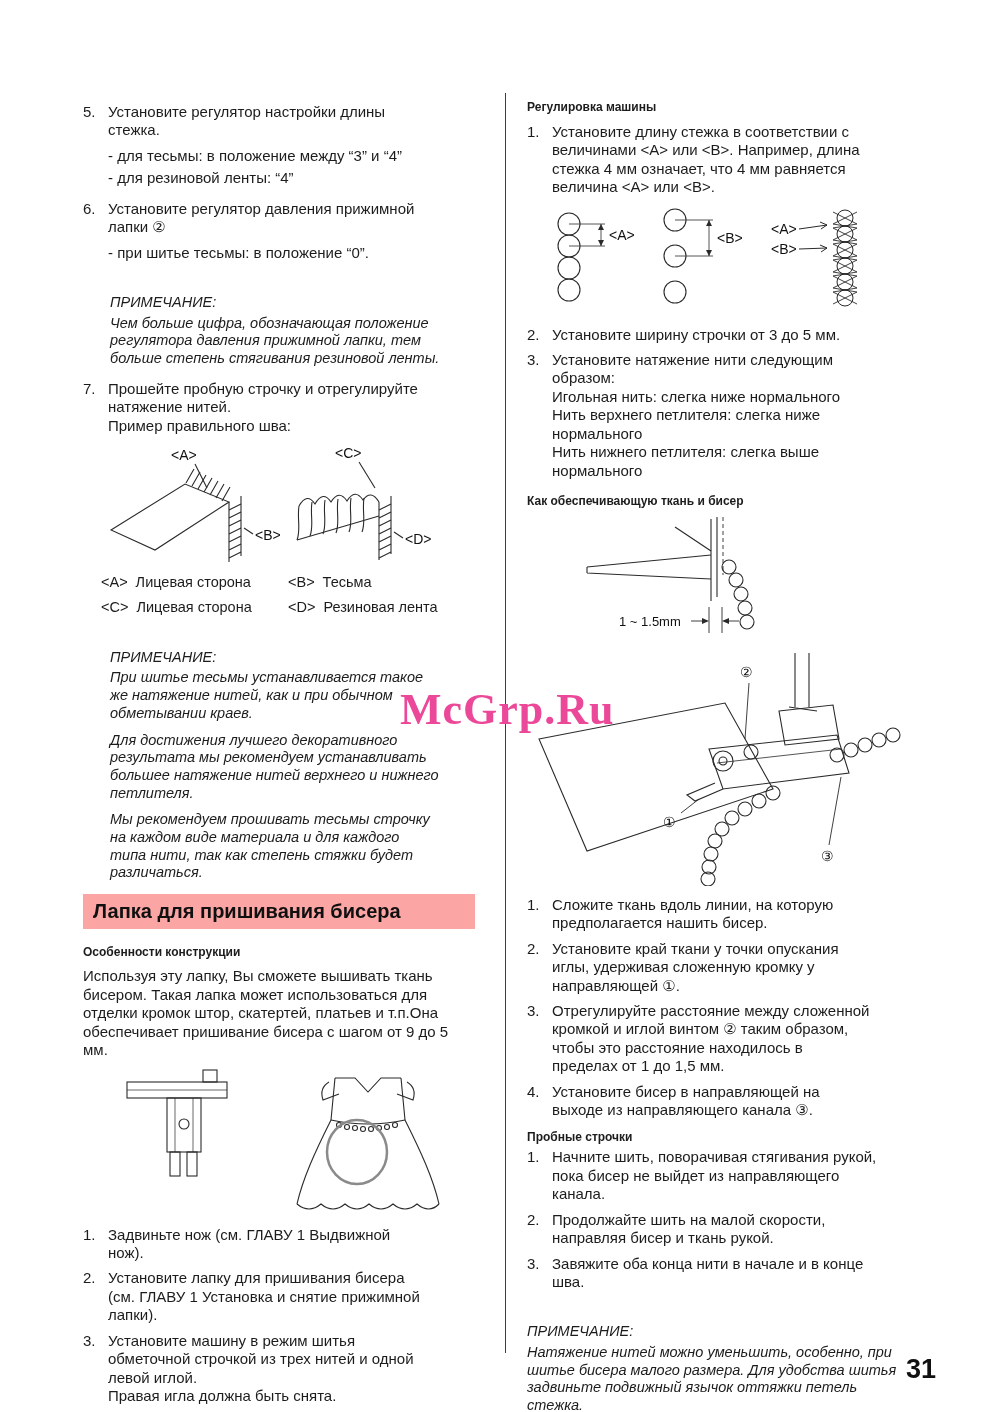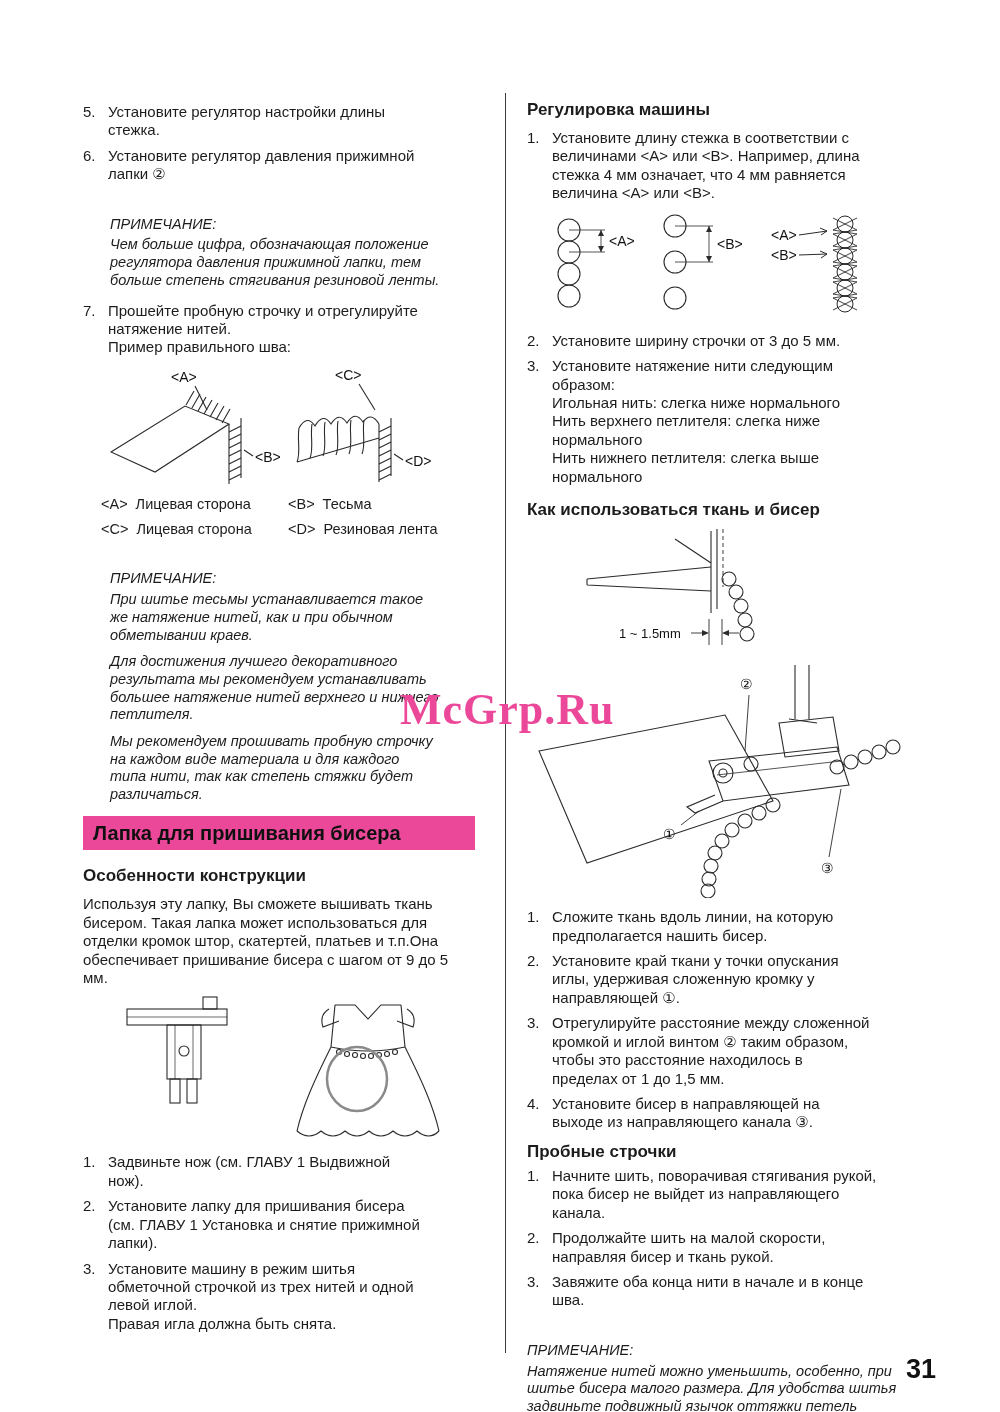--- a/index.html
+++ b/index.html
@@ -5,21 +5,21 @@
   * { margin:0; padding:0; box-sizing:border-box; }
   html,body { background:#e8e8e8; }
   body { font-family:"Liberation Sans", sans-serif; color:#1c1c1c; }
   .page { position:relative; width:1000px; height:1412px; background:#ffffff; margin:0 auto; overflow:hidden;
           font-size:15px; line-height:1.23; }
   .divider { position:absolute; left:505px; top:93px; width:1px; height:1260px; background:#3d3d3d; }
   .col { position:absolute; }
   .col-left  { left:83px;  top:103px; width:392px; }
   .col-right { left:527px; top:100px; width:406px; }
 
-  .h2 { font-size:17px; font-weight:bold; margin:0 0 8px; }
+  .h2 { font-size:12px; font-weight:bold; margin:0 0 8px; }
   .li { display:flex; margin-bottom:7px; }
   .li .num { width:25px; flex:none; }
   .li .txt { white-space:pre-line; flex:1; }
   .sublist { margin:0 0 12px 25px; }
   .subitem { padding-left:13px; text-indent:-13px; white-space:pre-line; margin-bottom:4px; }
   .note { margin:4px 0 12px 27px; font-style:italic; font-size:14.5px; line-height:1.22; }
   .note .ntitle { margin-bottom:3px;margin-top:32px; }
   .note .npara { white-space:pre-line; margin-bottom:9px; }
   .section-bar { background:#a7a7a7; color:#101010; font-size:20px; font-weight:bold; padding:5px 10px; margin:10px 0 16px; }
   .body-text { white-space:pre-line; margin-bottom:8px; }
@@ -49,27 +49,32 @@
   <div class="divider"></div>
   <div class="watermark" style="color: #ec4899;">McGrp.Ru</div>
 
   <div class="col col-left">
 
     <div class="li">
       <span class="num">5.</span>
       <span class="txt">Установите регулятор настройки длины
 стежка.</span>
     </div>
+    <div class="sublist">
+      <div class="subitem">- для тесьмы: в положение между “3” и “4”</div>
+      <div class="subitem">- для резиновой ленты: “4”</div>
+    </div>
 
     <div class="li">
       <span class="num">6.</span>
       <span class="txt">Установите регулятор давления прижимной
 лапки ②</span>
     </div>
     <div class="sublist">
+      <div class="subitem">- при шитье тесьмы: в положение “0”.</div>
     </div>
 
     <div class="note">
       <div class="ntitle">ПРИМЕЧАНИЕ:</div>
       <div class="npara">Чем больше цифра, обозначающая положение
 регулятора давления прижимной лапки, тем
 больше степень стягивания резиновой ленты.</div>
     </div>
 
     <div class="li">
@@ -130,27 +135,27 @@
 
     <div class="note">
       <div class="ntitle">ПРИМЕЧАНИЕ:</div>
       <div class="npara">При шитье тесьмы устанавливается такое
 же натяжение нитей, как и при обычном
 обметывании краев.</div>
       <div class="npara">Для достижения лучшего декоративного
 результата мы рекомендуем устанавливать
 большее натяжение нитей верхнего и нижнего
 петлителя.</div>
-      <div class="npara">Мы рекомендуем прошивать пробную строчку
+      <div class="npara">Мы рекомендуем прошивать тесьмы строчку
 на каждом виде материала и для каждого
 типа нити, так как степень стяжки будет
 различаться.</div>
     </div>
 
-    <div class="section-bar" style="background: #ec4899;">Лапка для пришивания бисера</div>
+    <div class="section-bar" style="background: #fca5a5;">Лапка для пришивания бисера</div>
 
     <div class="h2">Особенности конструкции</div>
     <div class="body-text">Используя эту лапку, Вы сможете вышивать ткань
 бисером. Такая лапка может использоваться для
 отделки кромок штор, скатертей, платьев и т.п.Она
 обеспечивает пришивание бисера с шагом от 9 до 5 мм.</div>
 
     <div class="figwrap-foot-dress">
       <svg class="fig" width="330" height="150" viewBox="0 0 330 150">
         <g stroke="#2a2a2a" fill="none" stroke-width="1.1">
@@ -264,21 +269,21 @@
       <span class="num">3.</span>
       <span class="txt">Установите натяжение нити следующим
 образом:
 Игольная нить: слегка ниже нормального
 Нить верхнего петлителя: слегка ниже
 нормального
 Нить нижнего петлителя: слегка выше
 нормального</span>
     </div>
 
-    <div class="h2" style="margin-top:14px;">Как использоваться ткань и бисер</div>
+    <div class="h2" style="margin-top:14px;">Как обеспечивающую ткань и бисер</div>
 
     <div class="figwrap-fold">
       <svg class="fig" width="340" height="126" viewBox="0 0 340 126">
         <g stroke="#2a2a2a" fill="none" stroke-width="1.1">
           <path d="M132 2 L132 84 M138 0 L138 80"></path>
           <path d="M144 0 L144 58" stroke-dasharray="4 3" stroke-width="0.9"></path>
           <path d="M96 10 L132 34"></path>
           <path d="M132 38 L8 50 M132 62 L8 56 M8 50 L8 56"></path>
           <circle cx="150" cy="50" r="7"></circle>
             <circle cx="157" cy="63" r="7"></circle>

